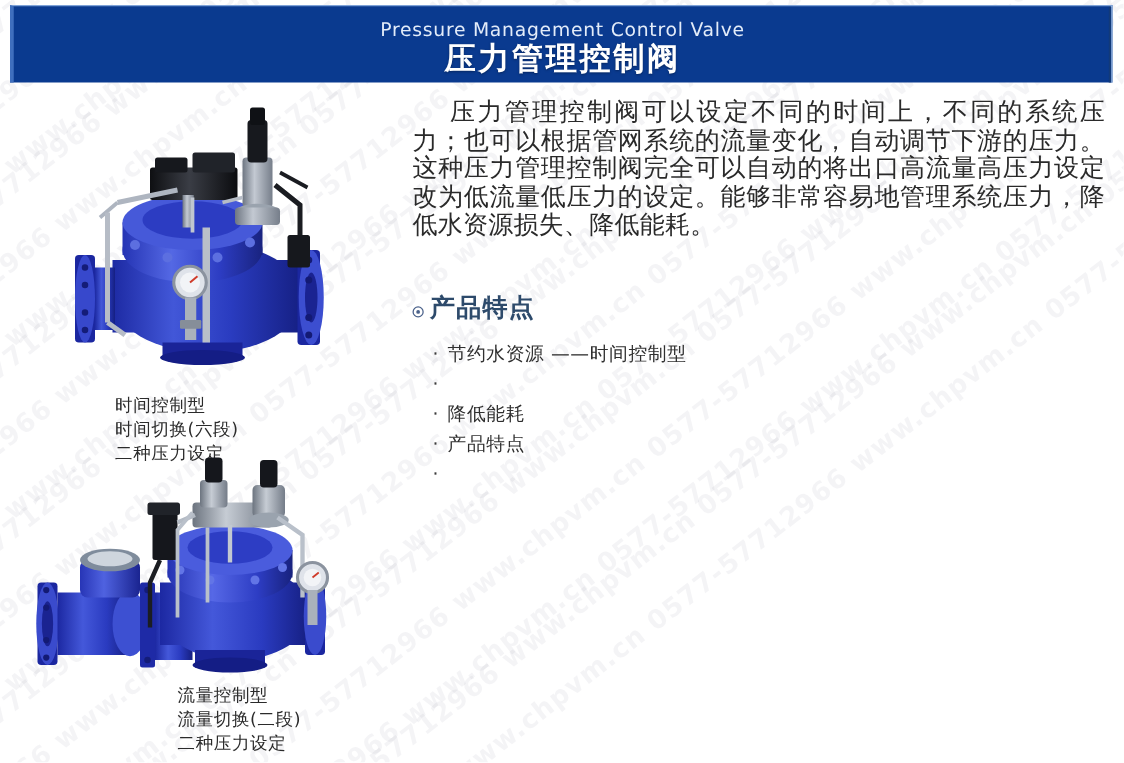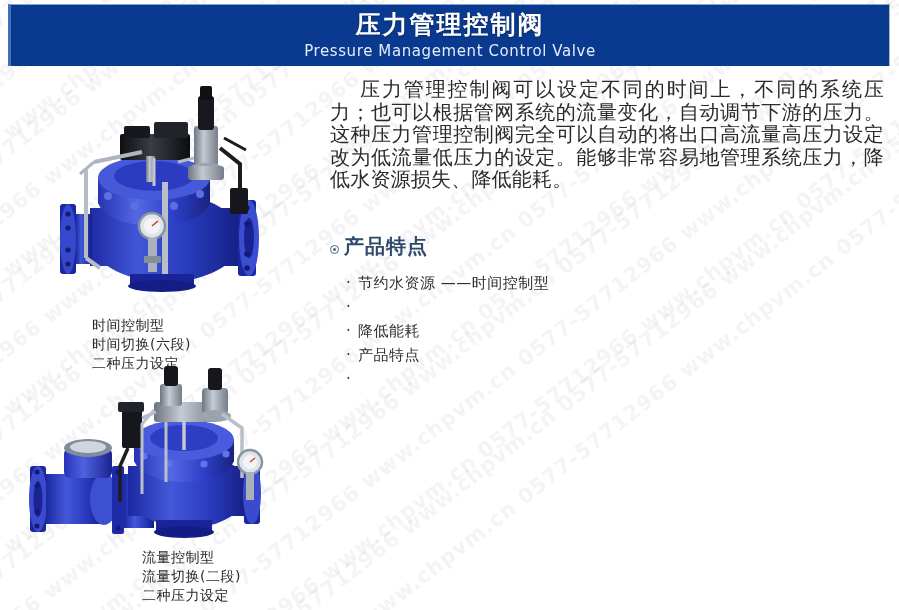--- a/index.html
+++ b/index.html
@@ -187,22 +187,22 @@
       <div class="wm-row" style="left: -280px; top: 834px;">www.chpvm.cn   0577-57712966   www.chpvm.cn   0577-57712966   www.chpvm.cn   0577-57712966   www.chpvm.cn   0577-57712966   www.chpvm.cn   0577-57712966   www.chpvm.cn   0577-57712966   </div>
       <div class="wm-row" style="left: -240px; top: 880px;">www.chpvm.cn   0577-57712966   www.chpvm.cn   0577-57712966   www.chpvm.cn   0577-57712966   www.chpvm.cn   0577-57712966   www.chpvm.cn   0577-57712966   www.chpvm.cn   0577-57712966   </div>
       <div class="wm-row" style="left: -320px; top: 926px;">www.chpvm.cn   0577-57712966   www.chpvm.cn   0577-57712966   www.chpvm.cn   0577-57712966   www.chpvm.cn   0577-57712966   www.chpvm.cn   0577-57712966   www.chpvm.cn   0577-57712966   </div>
       <div class="wm-row" style="left: -280px; top: 972px;">www.chpvm.cn   0577-57712966   www.chpvm.cn   0577-57712966   www.chpvm.cn   0577-57712966   www.chpvm.cn   0577-57712966   www.chpvm.cn   0577-57712966   www.chpvm.cn   0577-57712966   </div>
       <div class="wm-row" style="left: -240px; top: 1018px;">www.chpvm.cn   0577-57712966   www.chpvm.cn   0577-57712966   www.chpvm.cn   0577-57712966   www.chpvm.cn   0577-57712966   www.chpvm.cn   0577-57712966   www.chpvm.cn   0577-57712966   </div>
       <div class="wm-row" style="left: -320px; top: 1064px;">www.chpvm.cn   0577-57712966   www.chpvm.cn   0577-57712966   www.chpvm.cn   0577-57712966   www.chpvm.cn   0577-57712966   www.chpvm.cn   0577-57712966   www.chpvm.cn   0577-57712966   </div>
       <div class="wm-row" style="left: -280px; top: 1110px;">www.chpvm.cn   0577-57712966   www.chpvm.cn   0577-57712966   www.chpvm.cn   0577-57712966   www.chpvm.cn   0577-57712966   www.chpvm.cn   0577-57712966   www.chpvm.cn   0577-57712966   </div>
     </div>
 
   <div id="banner">
+    <div id="banner-subtitle">Pressure Management Control Valve</div>
     <div id="banner-title">压力管理控制阀</div>
-    <div id="banner-subtitle">Pressure Management Control Valve</div>
   </div>
 
   <div id="left-col">
 
     <div class="photo-block" id="photo-1">
       <svg class="valve-svg" viewBox="0 0 268 225">
         <defs>
           <linearGradient id="bodyG1" x1="0" y1="0" x2="1" y2="0">
             <stop offset="0" stop-color="#1d2aa3"></stop>
             <stop offset="0.32" stop-color="#4257d8"></stop>

